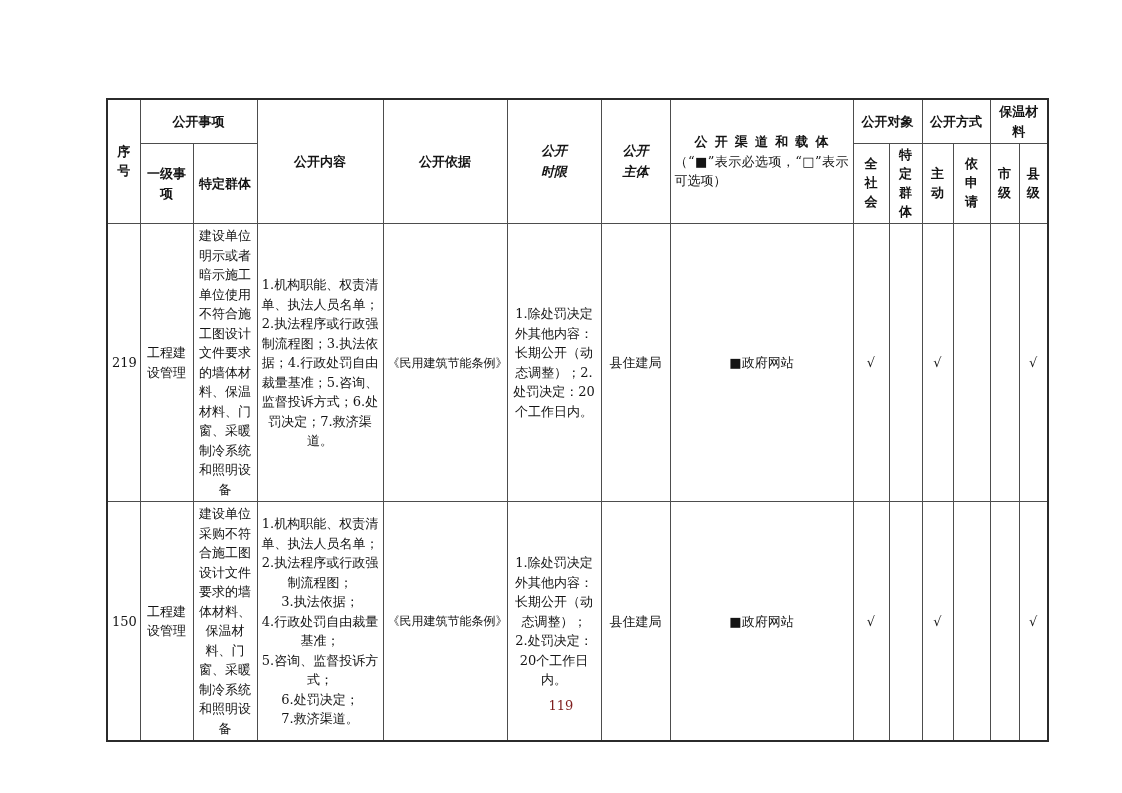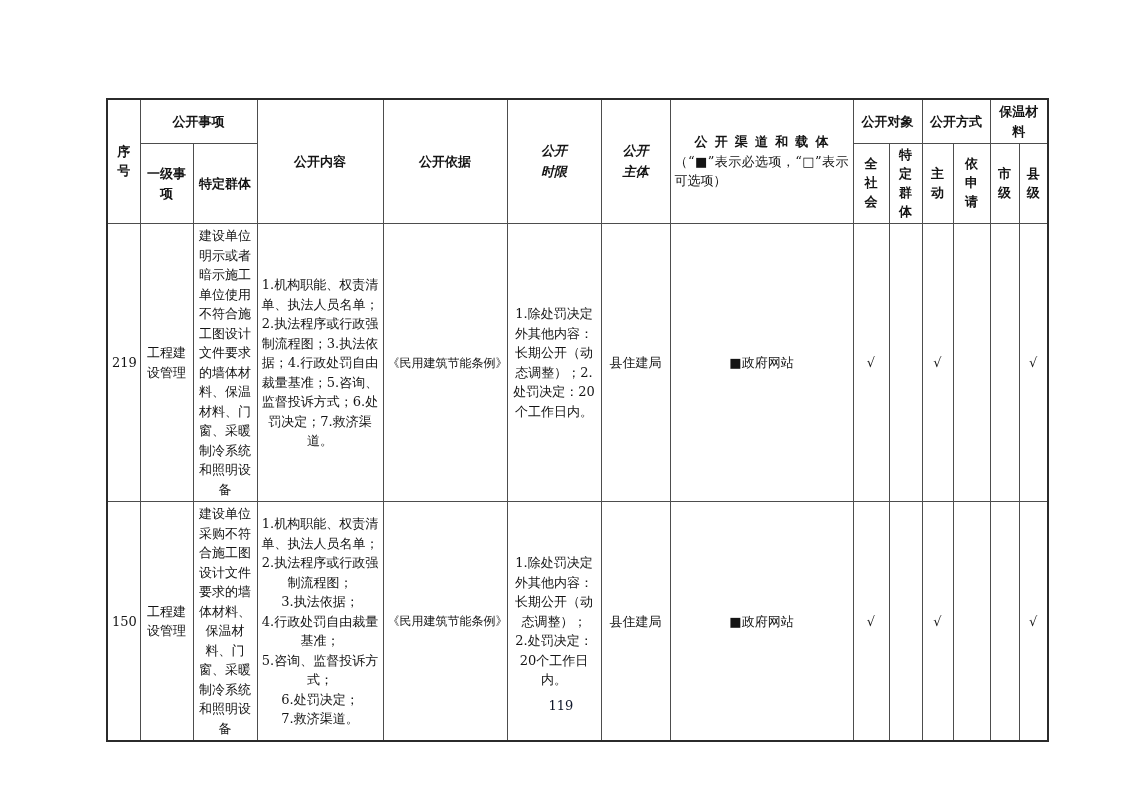--- a/index.html
+++ b/index.html
@@ -87,21 +87,21 @@
     font-weight: normal;
   }
   .check-cell { padding: 0; }
   .page-number {
     position: absolute;
     left: 0;
     right: 0;
     top: 698px;
     text-align: center;
     font-size: 13px;
-    color: #0f172a;
+    color: #7f1d1d;
   }
 </style>
 </head>
 <body>
 
 <table class="doc-table">
   <colgroup>
     <col style="width:33px">
     <col style="width:53px">
     <col style="width:64px">

